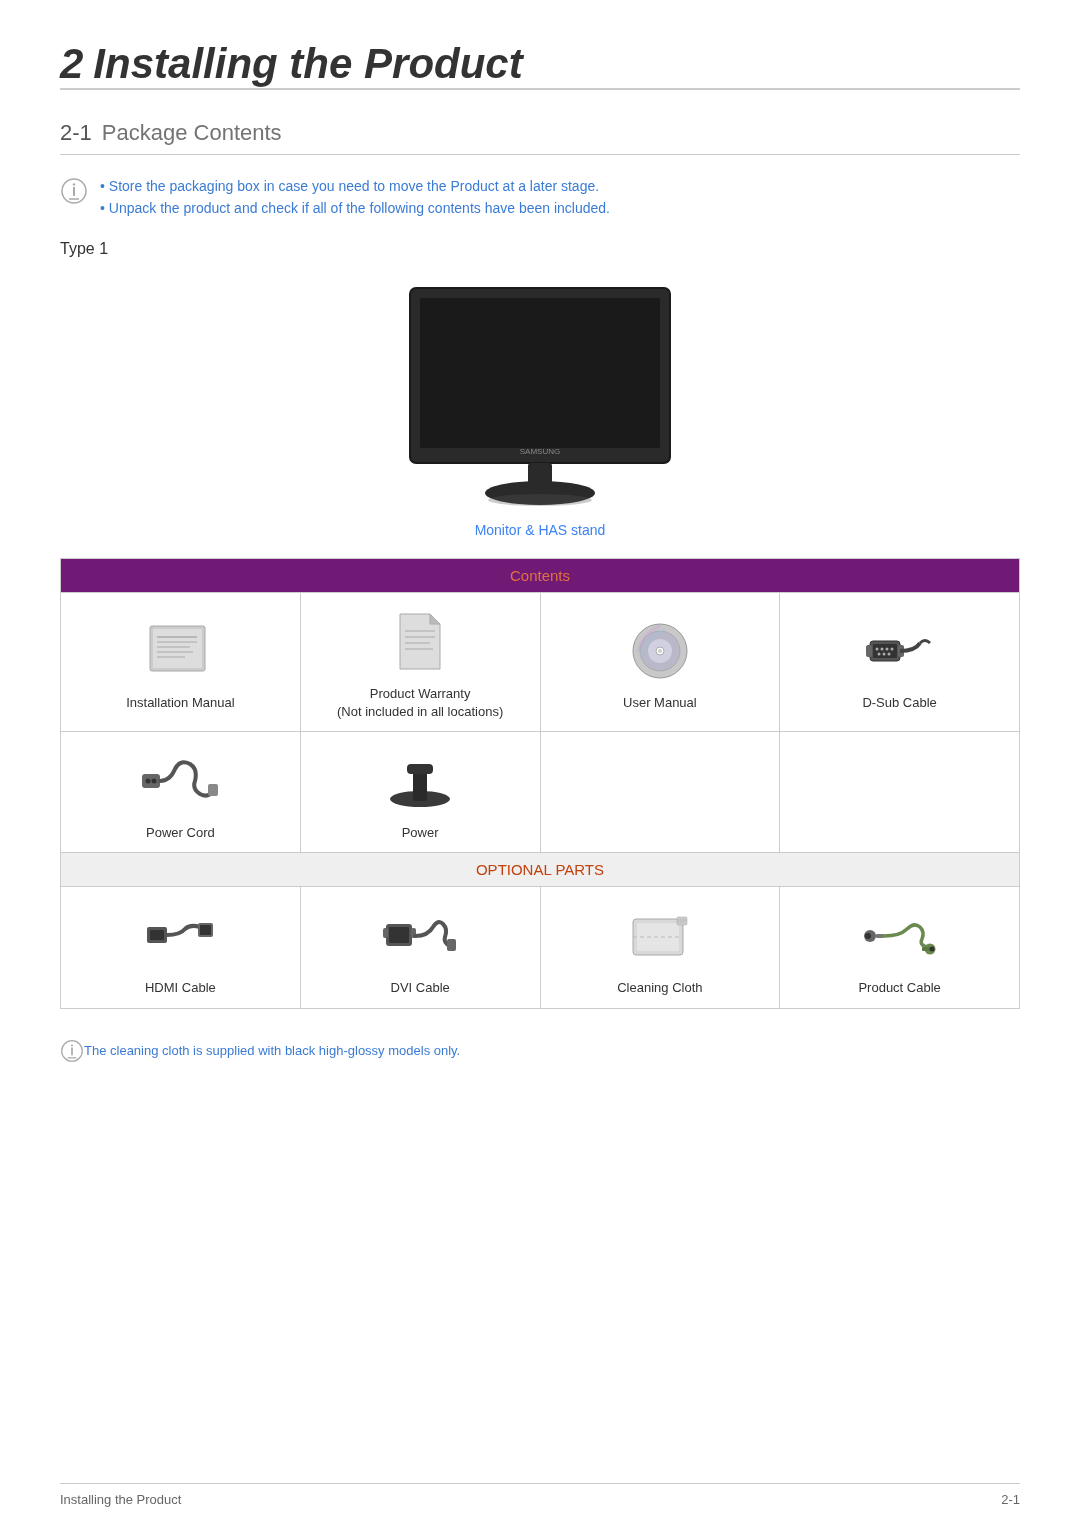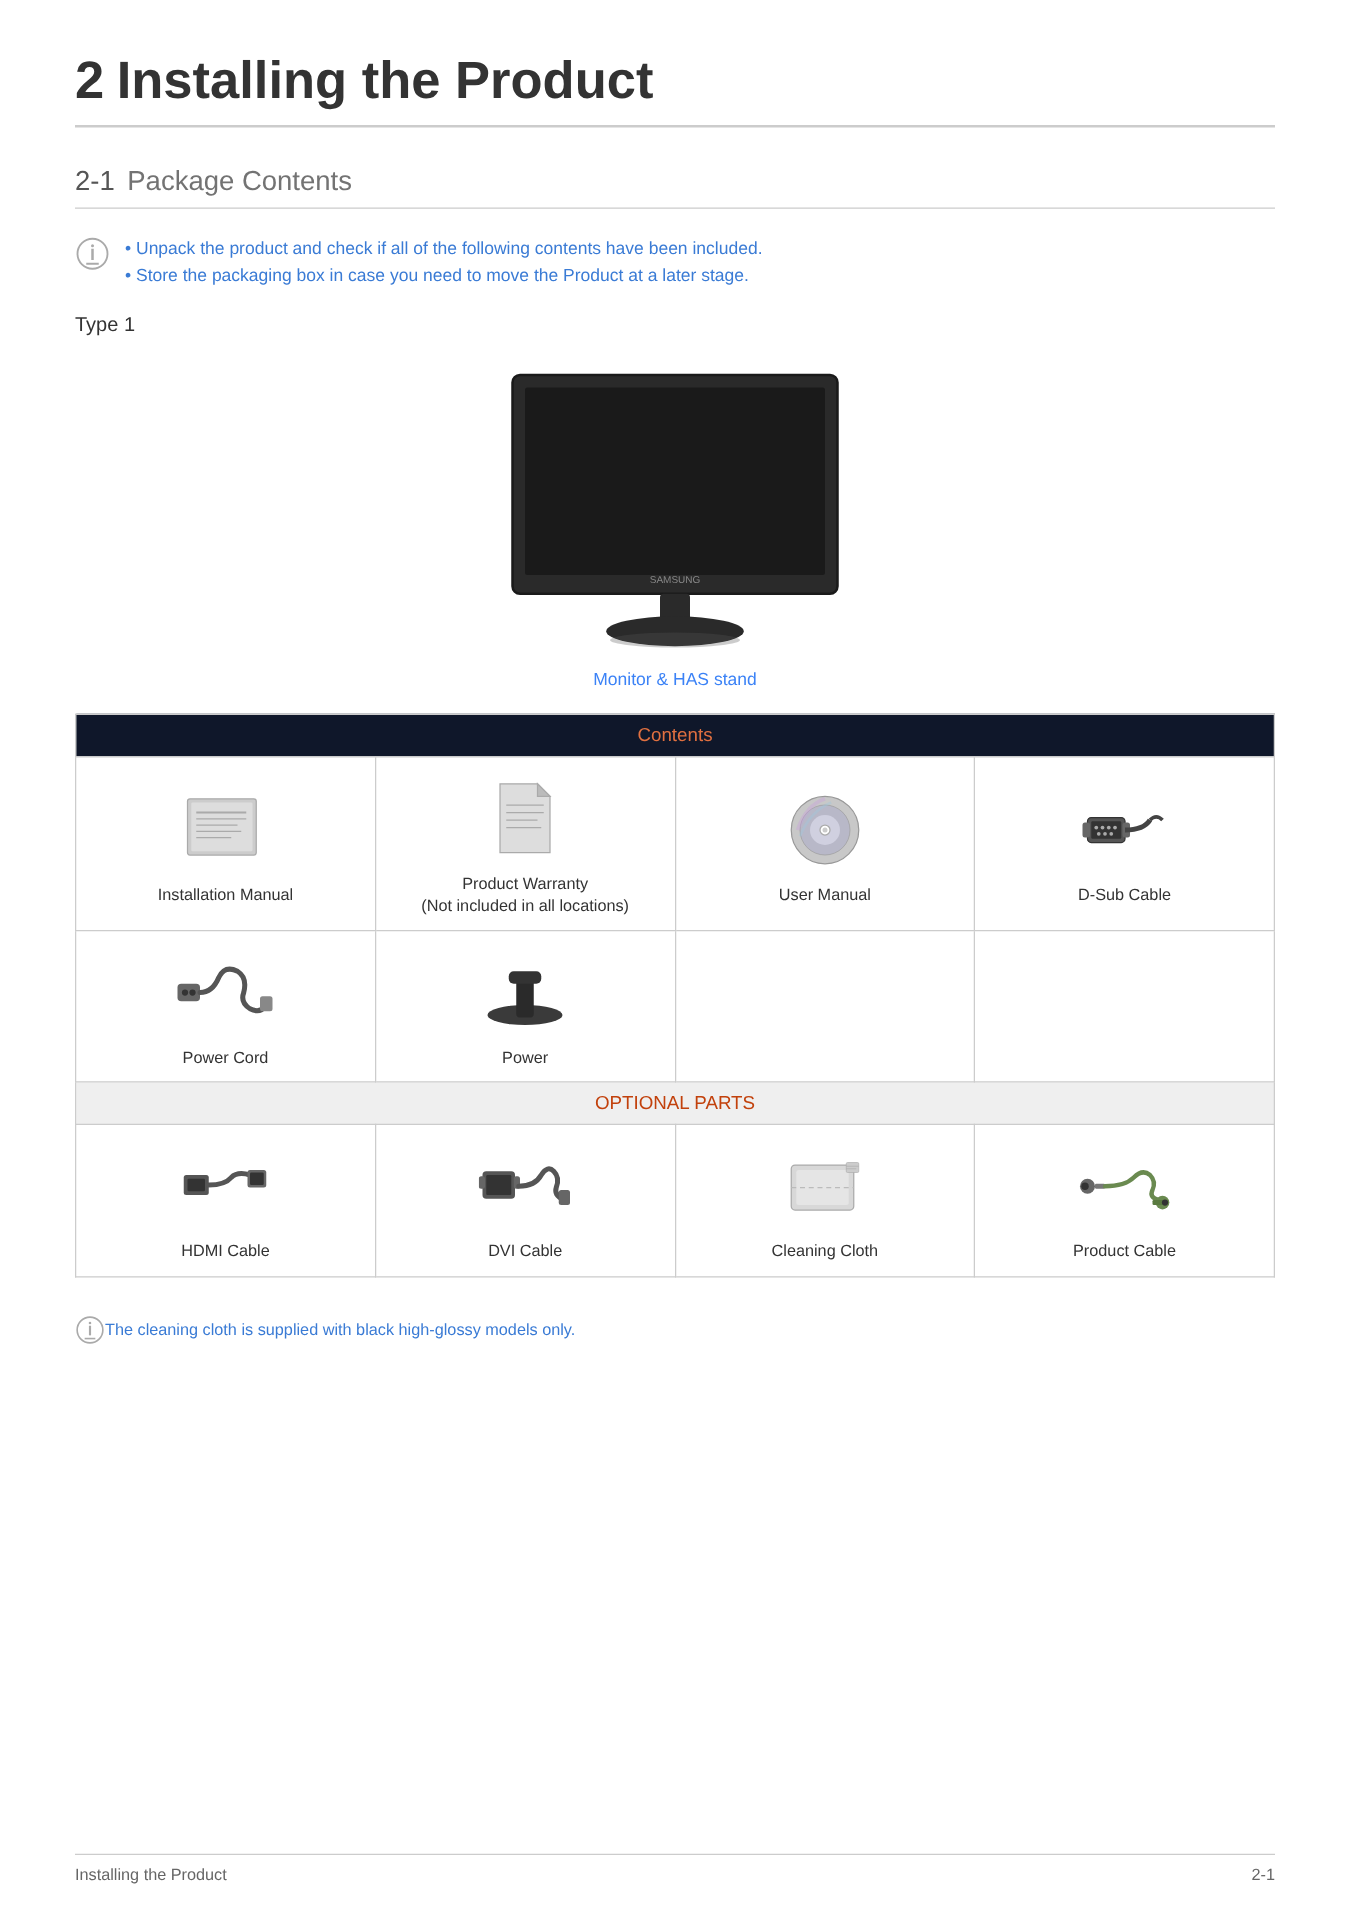--- a/index.html
+++ b/index.html
@@ -8,22 +8,22 @@
       background: #ffffff;
       color: #333;
       width: 1080px;
       min-height: 1527px;
       position: relative;
       padding: 40px 60px 60px 60px;
     }
 
     .page-header {
       border-bottom: 2px solid #ccc;
-      padding-bottom: 12px;
       margin-bottom: 30px;
+      font-style: italic;
     }
 
     .chapter-number {
       font-size: 42px;
       font-weight: bold;
       color: #333;
       margin-right: 10px;
     }
 
     .chapter-title {
@@ -142,21 +142,21 @@
       right: 60px;
       display: flex;
       justify-content: space-between;
       border-top: 1px solid #ccc;
       padding-top: 8px;
       font-size: 13px;
       color: #666;
     }
 
     .header-row td {
-      background-color: #0f172a;
+      background-color: #701a75;
       color: #e07040;
       font-size: 15px;
       padding: 8px;
       border: 1px solid #ccc;
     }
 
     .optional-row td {
       background-color: #efefef;
       color: #c2410c;
       font-size: 15px;
@@ -183,24 +183,24 @@
 
 <div class="note-block">
   <svg class="note-icon" viewBox="0 0 28 28" xmlns="http://www.w3.org/2000/svg">
     <circle cx="14" cy="14" r="12" fill="none" stroke="#aaa" stroke-width="1.5"></circle>
     <line x1="14" y1="10" x2="14" y2="19" stroke="#aaa" stroke-width="2"></line>
     <circle cx="14" cy="7.5" r="1.2" fill="#aaa"></circle>
     <line x1="9" y1="22" x2="19" y2="22" stroke="#aaa" stroke-width="1.5"></line>
   </svg>
   <div>
     <div class="note-text">
-      • <span>Unpack the product and check if all of the following contents have been included.</span>
+      • <span>Store the packaging box in case you need to move the Product at a later stage.</span>
     </div>
     <div class="note-text">
-      • <span>Store the packaging box in case you need to move the Product at a later stage.</span>
+      • <span>Unpack the product and check if all of the following contents have been included.</span>
     </div>
   </div>
 </div>
 
 <div class="type-label">Type 1</div>
 
 <div class="monitor-image-container">
   <svg class="monitor-svg" width="320" height="230" viewBox="0 0 320 230" xmlns="http://www.w3.org/2000/svg">
 
     <rect x="30" y="10" width="260" height="175" rx="6" ry="6" fill="#2a2a2a" stroke="#1a1a1a" stroke-width="2"></rect>

